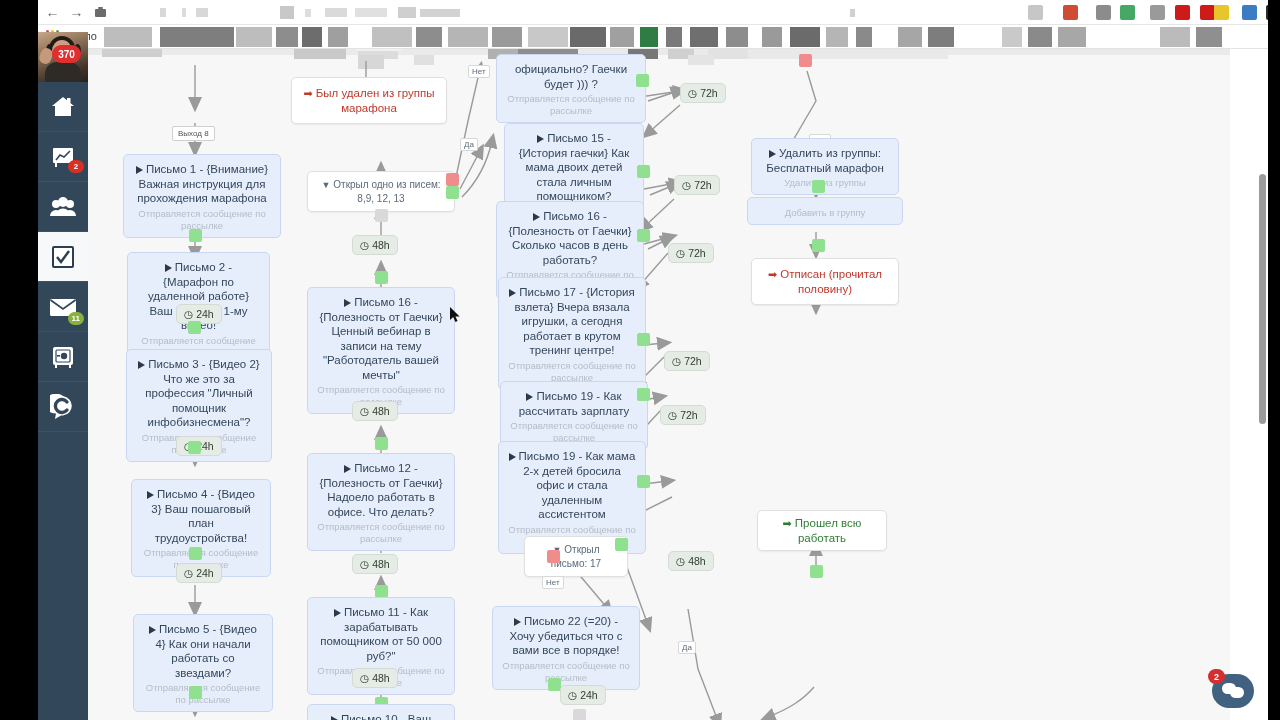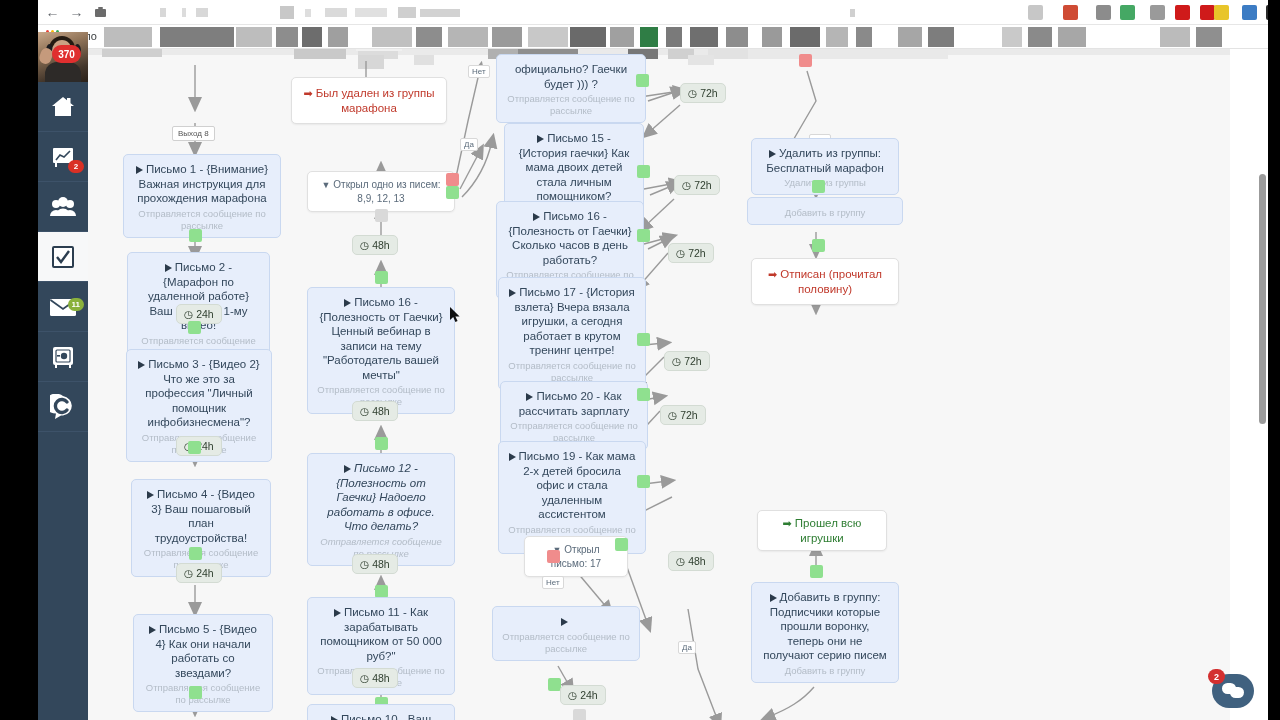--- a/index.html
+++ b/index.html
@@ -341,21 +341,21 @@
     <div class="port green" style="left:287px;top:222px;"></div>
 
     <div class="node msg" style="left:219px;top:238px;width:148px;">
       <div class="ttl"><span class="play"></span><span>Письмо 16 - {Полезность от Гаечки} Ценный вебинар в записи на тему "Работодатель вашей мечты"</span></div>
       <div class="sub">Отправляется сообщение по рассылке</div>
     </div>
 
     <div class="chip" style="left:264px;top:352px;"><span class="clk">◷</span><span>48h</span></div>
     <div class="port green" style="left:287px;top:388px;"></div>
 
-    <div class="node msg" style="left:219px;top:404px;width:148px;font-style:italic;">
+    <div class="node msg" style="left:219px;top:404px;width:148px;">
       <div class="ttl"><span class="play"></span><span>Письмо 12 - {Полезность от Гаечки} Надоело работать в офисе. Что делать?</span></div>
       <div class="sub">Отправляется сообщение по рассылке</div>
     </div>
 
     <div class="chip" style="left:264px;top:505px;"><span class="clk">◷</span><span>48h</span></div>
     <div class="port green" style="left:287px;top:536px;"></div>
 
     <div class="node msg" style="left:219px;top:548px;width:148px;">
       <div class="ttl"><span class="play"></span><span>Письмо 11 - Как зарабатывать помощником от 50 000 руб?"</span></div>
       <div class="sub">Отправляется сообщение по рассылке</div>
@@ -393,21 +393,21 @@
     <div class="chip" style="left:580px;top:194px;"><span class="clk">◷</span><span>72h</span></div>
 
     <div class="node msg" style="left:410px;top:228px;width:148px;">
       <div class="ttl"><span class="play"></span><span>Письмо 17 - {История взлета} Вчера вязала игрушки, а сегодня работает в крутом тренинг центре!</span></div>
       <div class="sub">Отправляется сообщение по рассылке</div>
     </div>
     <div class="port green" style="left:549px;top:284px;"></div>
     <div class="chip" style="left:576px;top:302px;"><span class="clk">◷</span><span>72h</span></div>
 
     <div class="node msg" style="left:412px;top:332px;width:148px;">
-      <div class="ttl"><span class="play"></span><span>Письмо 20 - Как рассчитать зарплату</span></div>
+      <div class="ttl"><span class="play"></span><span>Письмо 19 - Как рассчитать зарплату</span></div>
       <div class="sub">Отправляется сообщение по рассылке</div>
     </div>
     <div class="port green" style="left:549px;top:339px;"></div>
     <div class="chip" style="left:572px;top:356px;"><span class="clk">◷</span><span>72h</span></div>
 
     <div class="node msg" style="left:410px;top:392px;width:148px;">
       <div class="ttl"><span class="play"></span><span>Письмо 19 - Как мама 2-х детей бросила офис и стала удаленным ассистентом</span></div>
       <div class="sub">Отправляется сообщение по рассылке</div>
     </div>
     <div class="port green" style="left:549px;top:426px;"></div>
@@ -416,21 +416,21 @@
     <div class="node filter" style="left:436px;top:487px;width:104px;">
       <span class="funnel">▼</span><span>Открыл письмо: 17</span>
     </div>
     <div class="port green" style="left:527px;top:489px;"></div>
     <div class="port red" style="left:459px;top:501px;"></div>
 
     <div class="edgelbl" style="left:454px;top:527px;">Нет</div>
     <div class="edgelbl" style="left:590px;top:592px;">Да</div>
 
     <div class="node msg" style="left:404px;top:557px;width:148px;">
-      <div class="ttl"><span class="play"></span></div>
+      <div class="ttl"><span class="play"></span><span>Письмо 22 (=20) - Хочу убедиться что с вами все в порядке!</span></div>
       <div class="sub">Отправляется сообщение по рассылке</div>
     </div>
     <div class="port green" style="left:460px;top:629px;"></div>
     <div class="chip" style="left:472px;top:636px;"><span class="clk">◷</span><span>24h</span></div>
     <div class="port grey" style="left:485px;top:660px;"></div>
 
     <div class="port red" style="left:711px;top:5px;"></div>
     <div class="edgelbl" style="left:721px;top:85px;">Нет</div>
 
     <div class="node msg" style="left:663px;top:89px;width:148px;">
@@ -442,28 +442,24 @@
     <div class="node msg" style="left:659px;top:148px;width:156px;">
       <div class="sub">Добавить в группу</div>
     </div>
     <div class="port green" style="left:724px;top:190px;"></div>
 
     <div class="node event" style="left:663px;top:209px;width:148px;">
       <span class="ev-ic">➡</span><span>Отписан (прочитал половину)</span>
     </div>
 
     <div class="node event green" style="left:669px;top:461px;width:130px;padding:5px 8px;">
-      <span class="ev-ic">➡</span><span>Прошел всю игрушки</span>
+      <span class="ev-ic">➡</span><span>Прошел всю работать</span>
     </div>
 
     <div class="port green" style="left:722px;top:516px;"></div>
-    <div class="node msg" style="left:663px;top:533px;width:148px;">
-      <div class="ttl"><span class="play"></span><span>Добавить в группу: Подписчики которые прошли воронку, теперь они не получают серию писем</span></div>
-      <div class="sub">Добавить в группу</div>
-    </div>
 
     <svg class="cursor" style="left:362px;top:258px;" viewBox="0 0 11 16">
       <polygon points="0,0 0,13 3.2,10 5.4,15 7.6,14 5.4,9.4 9.6,9.4" fill="#111"></polygon>
     </svg>
 
     <div class="scrollbar"></div>
 
     <div class="chatbtn">
       <div class="b">2</div>
       <span style="position:relative;display:block;width:22px;height:16px;">
@@ -518,21 +514,21 @@
         <rect x="2" y="2" width="20" height="20" rx="1" fill="#fff" stroke="#2c3e50" stroke-width="2"></rect>
         <polyline points="6,12 10,17 18,6" stroke="#2c3e50" stroke-width="2.4" fill="none"></polyline>
       </svg>
     </div>
 
     <div class="side-item">
       <svg width="28" height="20" viewBox="0 0 28 20">
         <rect x="1" y="2" width="26" height="17" rx="1.5" fill="#fff"></rect>
         <polyline points="1.5,3 14,12 26.5,3" stroke="#33475b" stroke-width="1.8" fill="none"></polyline>
       </svg>
-      <span class="badge green" style="right:4px;bottom:20px;margin-left:31px;">11</span>
+      <span class="badge green" style="right:4px;bottom:6px;margin-left:31px;">11</span>
     </div>
 
     <div class="side-item">
       <svg width="24" height="22" viewBox="0 0 24 22">
         <rect x="2" y="1" width="20" height="18" rx="2" fill="#fff"></rect>
         <rect x="5" y="4" width="14" height="12" rx="1" fill="none" stroke="#33475b" stroke-width="1.2"></rect>
         <circle cx="13" cy="10" r="3.2" fill="#33475b"></circle>
         <rect x="6" y="9" width="3" height="1.6" fill="#33475b"></rect>
         <rect x="4" y="19" width="2" height="3" fill="#fff"></rect>
           <rect x="18" y="19" width="2" height="3" fill="#fff"></rect>

